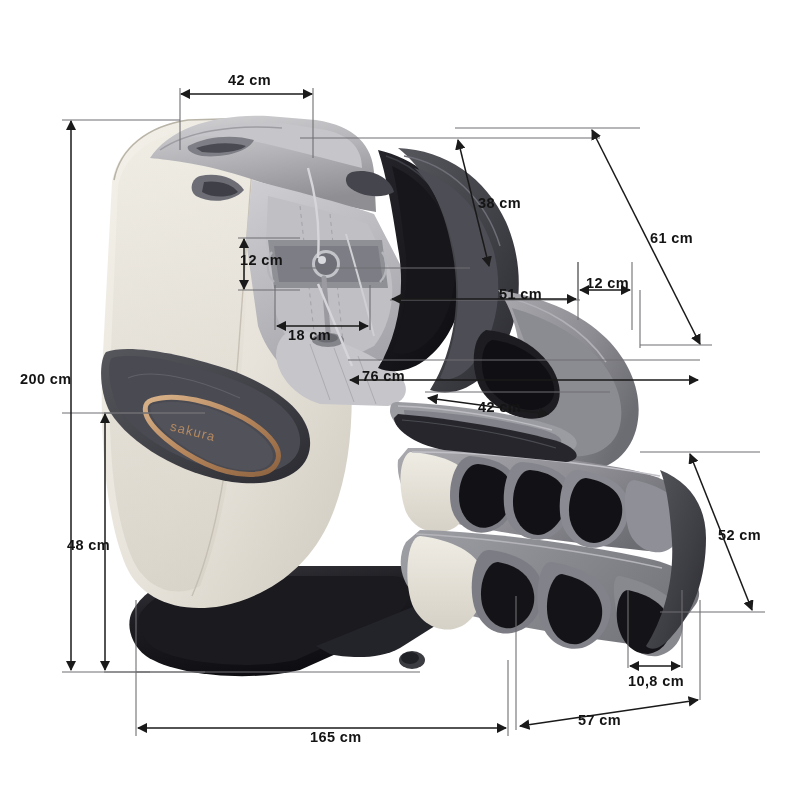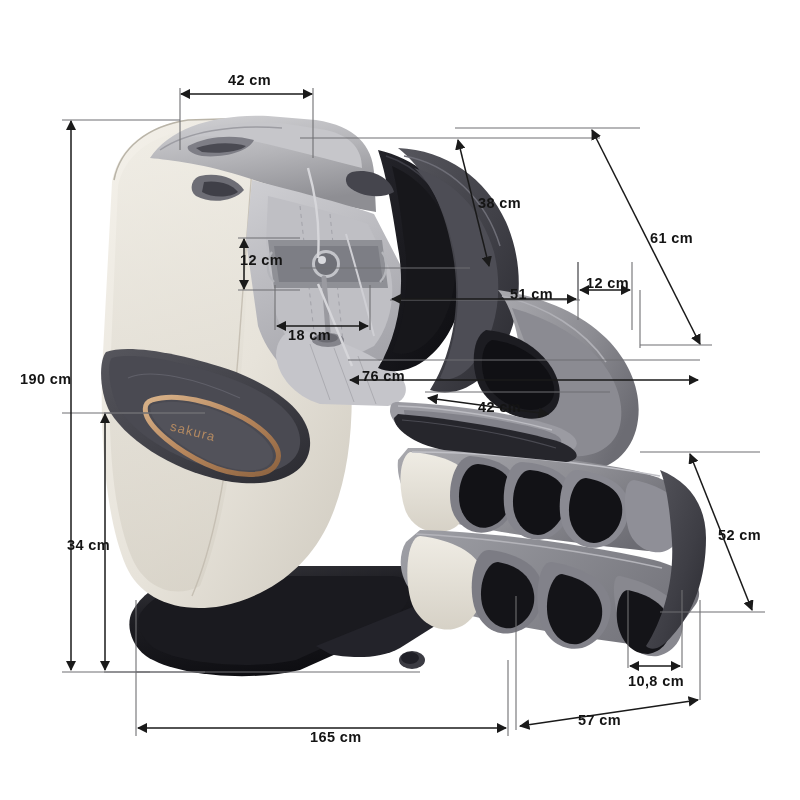--- a/index.html
+++ b/index.html
@@ -418,25 +418,25 @@
       <line x1="690" y1="454" x2="752" y2="610"></line>
       <line x1="630" y1="666" x2="680" y2="666"></line>
       <line x1="520" y1="726" x2="698" y2="700"></line>
       <line x1="138" y1="728" x2="506" y2="728"></line>
     </g>
   </svg>
 
   <div class="dimtext" style="left:228px;top:72px">42 cm</div>
   <div class="dimtext" style="left:478px;top:195px">38 cm</div>
   <div class="dimtext" style="left:650px;top:230px">61 cm</div>
-  <div class="dimtext" style="left:20px;top:371px">190 cm</div>
-  <div class="dimtext" style="left:67px;top:537px">34 cm</div>
+  <div class="dimtext" style="left:20px;top:371px">200 cm</div>
+  <div class="dimtext" style="left:67px;top:537px">48 cm</div>
   <div class="dimtext" style="left:240px;top:252px">12 cm</div>
   <div class="dimtext" style="left:288px;top:327px">18 cm</div>
-  <div class="dimtext" style="left:510px;top:286px">51 cm</div>
+  <div class="dimtext" style="left:499px;top:286px">51 cm</div>
   <div class="dimtext" style="left:586px;top:275px">12 cm</div>
   <div class="dimtext" style="left:362px;top:368px">76 cm</div>
   <div class="dimtext" style="left:478px;top:399px">42 cm</div>
   <div class="dimtext" style="left:718px;top:527px">52 cm</div>
   <div class="dimtext" style="left:628px;top:673px">10,8 cm</div>
   <div class="dimtext" style="left:578px;top:712px">57 cm</div>
   <div class="dimtext" style="left:310px;top:729px">165 cm</div>
 
   <div class="logotext" style="left:170px;top:424px">sakura</div>
 

